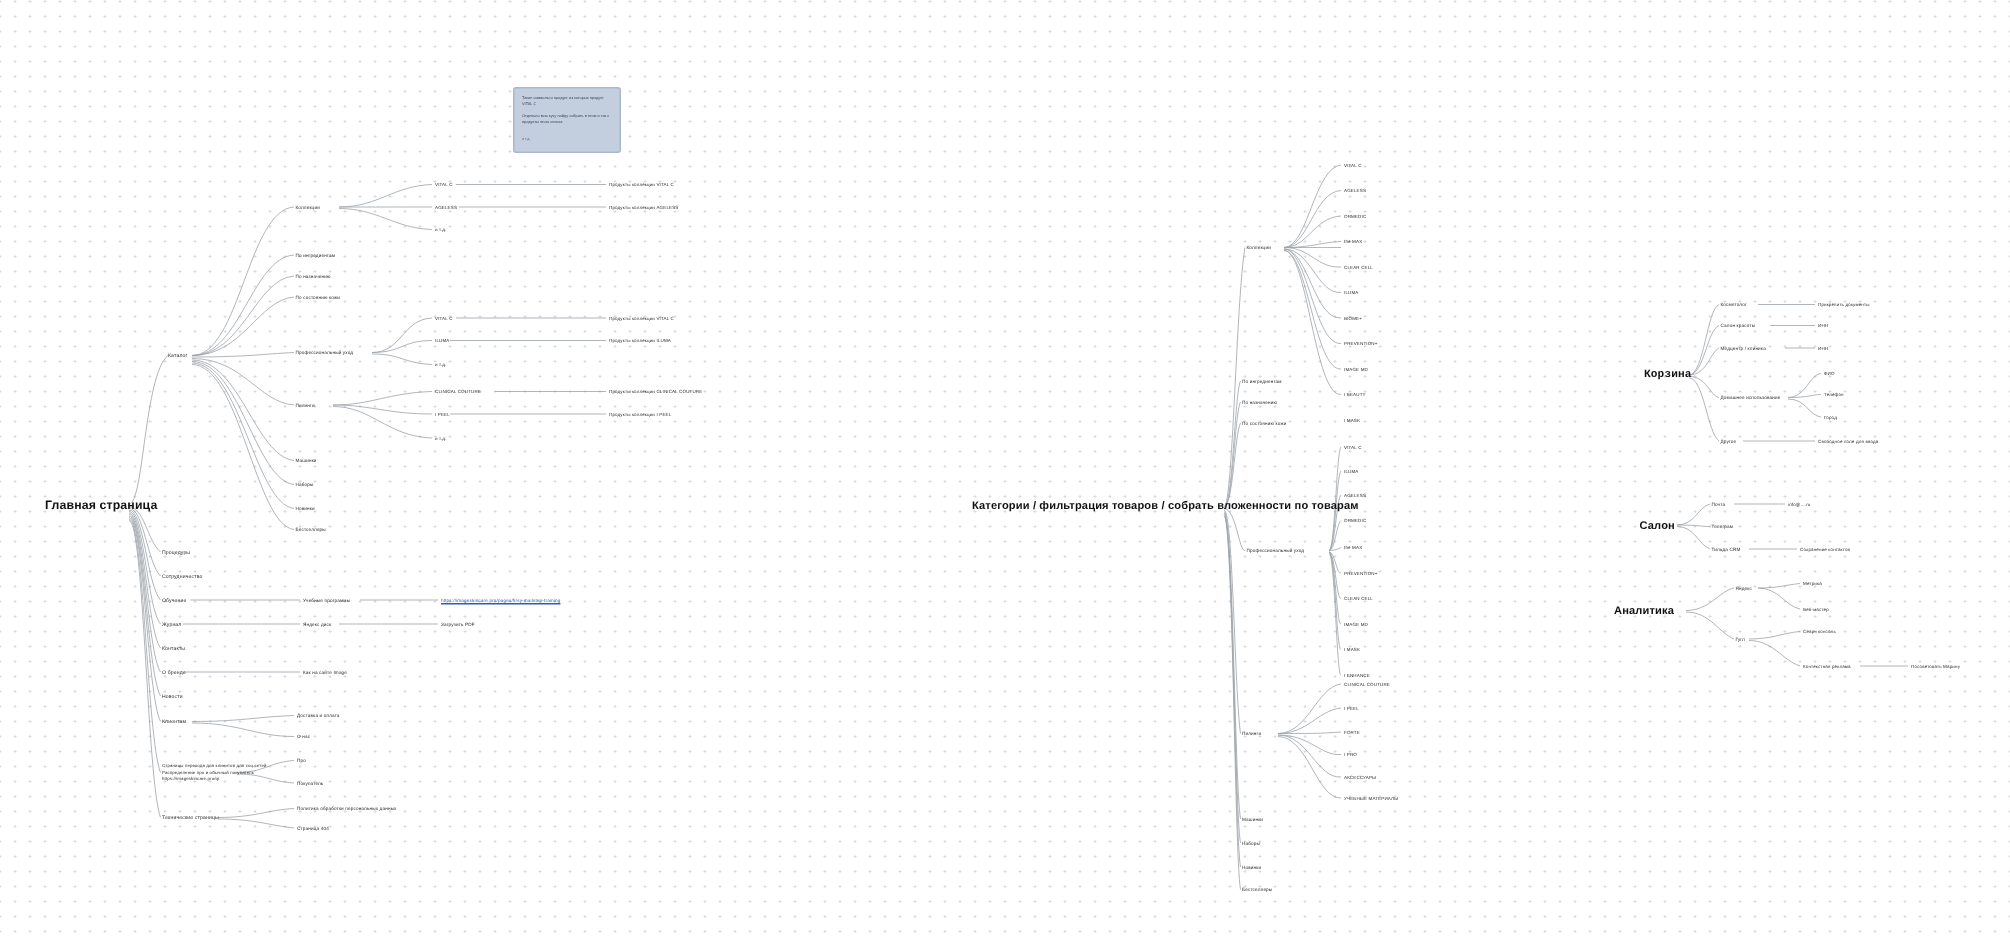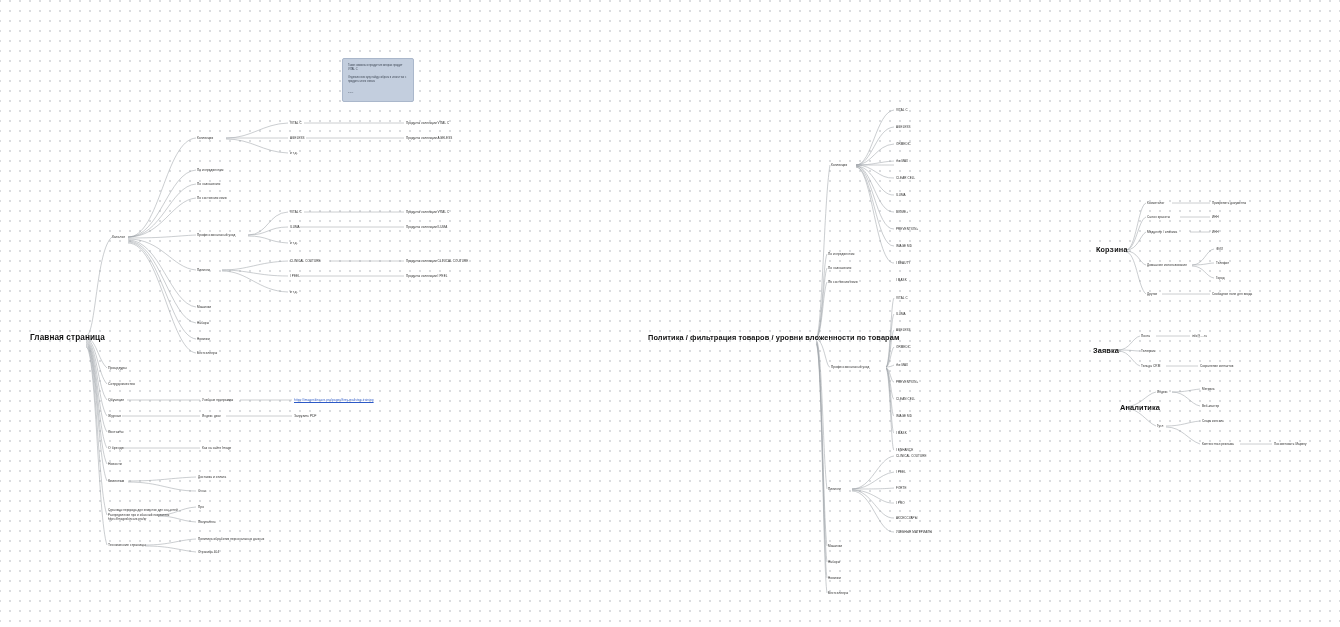--- a/index.html
+++ b/index.html
@@ -234,21 +234,21 @@
   <div class="node n-l2" style="left:202px;top:416px;">Яндекс диск</div>
   <div class="node n-l2" style="left:294px;top:416px;">Загрузить PDF</div>
   <div class="node n-l2" style="left:202px;top:448px;">Как на сайте Image</div>
   <div class="node n-l2" style="left:198px;top:477px;">Доставка и оплата</div>
   <div class="node n-l2" style="left:198px;top:491px;">О нас</div>
   <div class="node n-l2" style="left:198px;top:507px;">Про</div>
   <div class="node n-l2" style="left:198px;top:522px;">Покупатель</div>
   <div class="node n-l2" style="left:198px;top:539px;">Политика обработки персональных данных</div>
   <div class="node n-l2" style="left:198px;top:552px;">Страница 404</div>
 
-  <div class="node n-big" style="left:648px;top:337px;">Политика / фильтрация товаров / уровни вложенности по товарам</div>
+  <div class="node n-big" style="left:648px;top:337px;">Категории / фильтрация товаров / собрать вложенности по товарам</div>
 
   <div class="node n-l2" style="left:831px;top:165px;">Коллекции</div>
   <div class="node n-l2" style="left:828px;top:254px;">По ингредиентам</div>
   <div class="node n-l2" style="left:828px;top:268px;">По назначению</div>
   <div class="node n-l2" style="left:828px;top:282px;">По состоянию кожи</div>
   <div class="node n-l2" style="left:831px;top:367px;">Профессиональный уход</div>
   <div class="node n-l2" style="left:828px;top:489px;">Пилинги</div>
   <div class="node n-l2" style="left:828px;top:546px;">Машинки</div>
   <div class="node n-l2" style="left:828px;top:562px;">Наборы</div>
   <div class="node n-l2" style="left:828px;top:578px;">Новинки</div>
@@ -291,28 +291,28 @@
   <div class="node n-l2" style="left:1147px;top:265px;">Домашнее использование</div>
   <div class="node n-l2" style="left:1147px;top:294px;">Другое</div>
   <div class="node n-l3" style="left:1212px;top:203px;">Прикрепить документы</div>
   <div class="node n-l3" style="left:1212px;top:217px;">ИНН</div>
   <div class="node n-l3" style="left:1212px;top:232px;">ИНН</div>
   <div class="node n-l3" style="left:1216px;top:249px;">ФИО</div>
   <div class="node n-l3" style="left:1216px;top:263px;">Телефон</div>
   <div class="node n-l3" style="left:1216px;top:278px;">Город</div>
   <div class="node n-l3" style="left:1212px;top:294px;">Свободное поле для ввода</div>
 
-  <div class="node n-big" style="left:1093px;top:350px;">Заявка</div>
+  <div class="node n-big" style="left:1093px;top:350px;">Салон</div>
   <div class="node n-l2" style="left:1141px;top:336px;">Почта</div>
   <div class="node n-l2" style="left:1141px;top:351px;">Телеграм</div>
   <div class="node n-l2" style="left:1141px;top:366px;">Тильда CRM</div>
   <div class="node n-l3" style="left:1192px;top:336px;">info@....ru</div>
   <div class="node n-l3" style="left:1200px;top:366px;">Сохранение контактов</div>
 
-  <div class="node n-big" style="left:1120px;top:407px;">Аналитика</div>
+  <div class="node n-big" style="left:1076px;top:407px;">Аналитика</div>
   <div class="node n-l2" style="left:1157px;top:392px;">Яндекс</div>
   <div class="node n-l2" style="left:1157px;top:426px;">Гугл</div>
   <div class="node n-l3" style="left:1202px;top:389px;">Метрика</div>
   <div class="node n-l3" style="left:1202px;top:406px;">Веб-мастер</div>
   <div class="node n-l3" style="left:1202px;top:421px;">Сеарч консоль</div>
   <div class="node n-l3" style="left:1202px;top:444px;">Контекстная реклама</div>
   <div class="node n-l3" style="left:1274px;top:444px;">Посоветовать Марину</div>
 
 </div>
 

